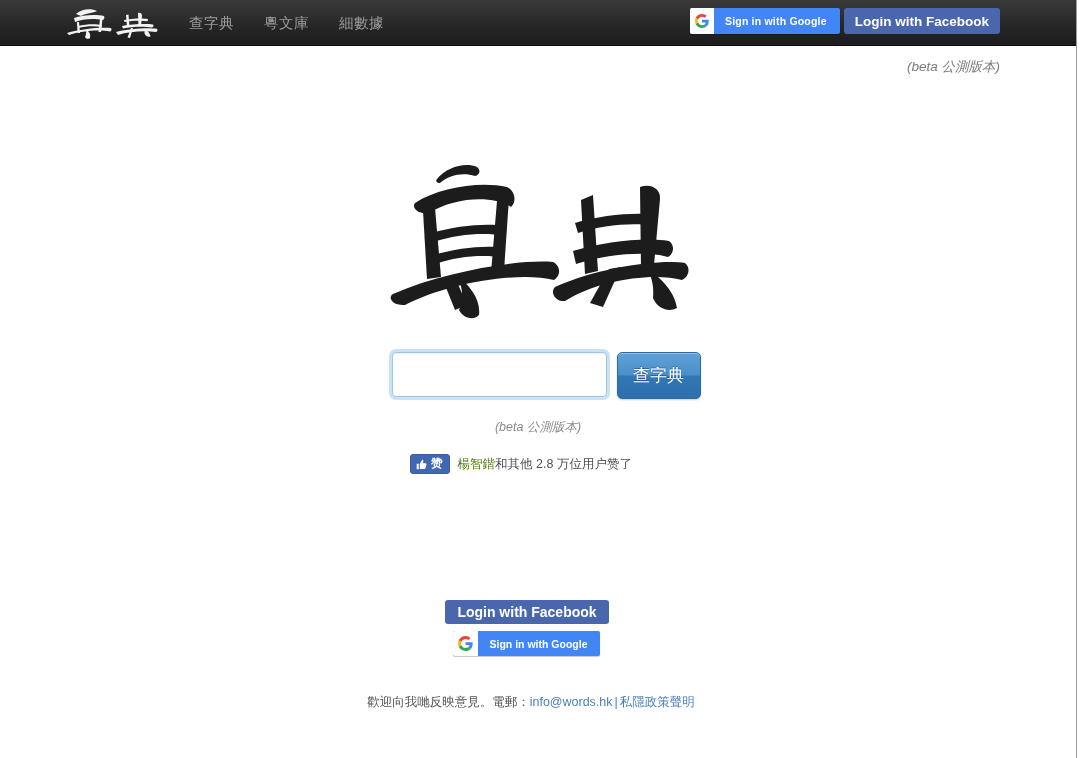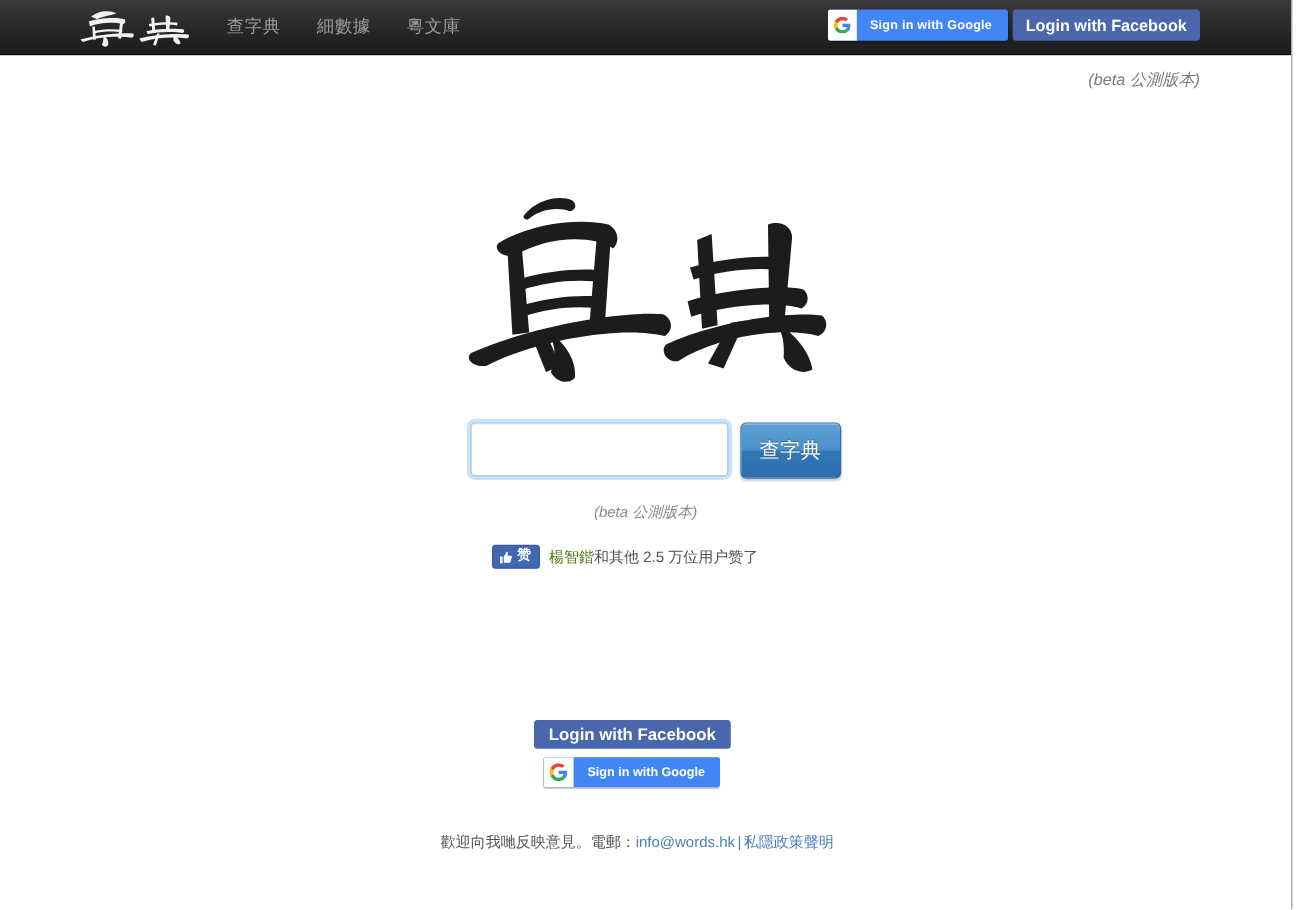--- a/index.html
+++ b/index.html
@@ -308,22 +308,22 @@
           <path d="M58 21 C68 19, 82 18.5, 89 19.5 C90 20.5, 89.5 22, 88 22.5 C80 21, 67 21.6, 59 23.4 Z"></path>
           <path d="M52 27 C66 23.5, 84 22.5, 93 23.8 C94 25, 93.5 26.5, 92 27 C80 25.5, 65 26.5, 54 30 Z"></path>
           <path d="M67 23 L69 23 L66 33 L63.5 32.5 Z"></path>
           <path d="M80 23.5 C83 25, 86 28, 86.5 31.5 C84 32.5, 81.5 31, 80.5 28.5 C80.6 27, 80.6 25 80 23.5 Z"></path>
         </g>
       </svg>
     </div>
 
     <div class="nav-links">
       <a class="nav-link">查字典</a>
+      <a class="nav-link">粵文庫</a>
       <a class="nav-link">細數據</a>
-      <a class="nav-link">粵文庫</a>
     </div>
 
     <div class="nav-right">
       <div class="gbtn">
         <span class="g-logo">
           <svg width="14" height="14" viewBox="0 0 48 48">
             <path fill="#EA4335" d="M24 9.5c3.54 0 6.71 1.22 9.21 3.6l6.85-6.85C35.9 2.38 30.47 0 24 0 14.62 0 6.51 5.38 2.56 13.22l7.98 6.19C12.43 13.72 17.74 9.5 24 9.5z"></path>
             <path fill="#4285F4" d="M46.98 24.55c0-1.57-.15-3.09-.38-4.55H24v9.02h12.94c-.58 2.96-2.26 5.48-4.78 7.18l7.73 6c4.51-4.18 7.09-10.36 7.09-17.65z"></path>
             <path fill="#FBBC05" d="M10.53 28.59c-.48-1.45-.76-2.99-.76-4.59s.27-3.14.76-4.59l-7.98-6.19C.92 16.46 0 20.12 0 24c0 3.88.92 7.54 2.56 10.78l7.97-6.19z"></path>
             <path fill="#34A853" d="M24 48c6.48 0 11.93-2.13 15.89-5.81l-7.73-6c-2.15 1.45-4.92 2.3-8.16 2.3-6.26 0-11.57-4.22-13.47-9.91l-7.98 6.19C6.51 42.62 14.62 48 24 48z"></path>
@@ -374,21 +374,21 @@
     <div class="fb-like">
       <div class="fb-like-btn">
         <span class="thumb">
           <svg width="11" height="11" viewBox="0 0 16 16" fill="#ffffff">
             <path d="M1 7h3v8H1V7zm4.5 0.2L9 1c1.1 0 1.8.7 1.6 1.8L10.2 6h3.6c1.1 0 1.8.9 1.5 1.9l-1.5 5.3c-.2.8-.9 1.3-1.7 1.3H5.5V7.2z"></path>
           </svg>
         </span>
         <span class="lbl">赞</span>
       </div>
       <div class="fb-like-text">
-        <span class="name">楊智鍇</span><span>和其他 2.5 万位用户赞了</span>
+        <span class="name">楊智鍇</span><span>和其他 2.8 万位用户赞了</span>
       </div>
     </div>
 
     <div class="bottom-auth">
       <div class="fbbtn-lg">Login with Facebook</div>
       <div class="gbtn-lg">
         <span class="g-logo">
           <svg width="15" height="15" viewBox="0 0 48 48">
             <path fill="#EA4335" d="M24 9.5c3.54 0 6.71 1.22 9.21 3.6l6.85-6.85C35.9 2.38 30.47 0 24 0 14.62 0 6.51 5.38 2.56 13.22l7.98 6.19C12.43 13.72 17.74 9.5 24 9.5z"></path>
             <path fill="#4285F4" d="M46.98 24.55c0-1.57-.15-3.09-.38-4.55H24v9.02h12.94c-.58 2.96-2.26 5.48-4.78 7.18l7.73 6c4.51-4.18 7.09-10.36 7.09-17.65z"></path>

